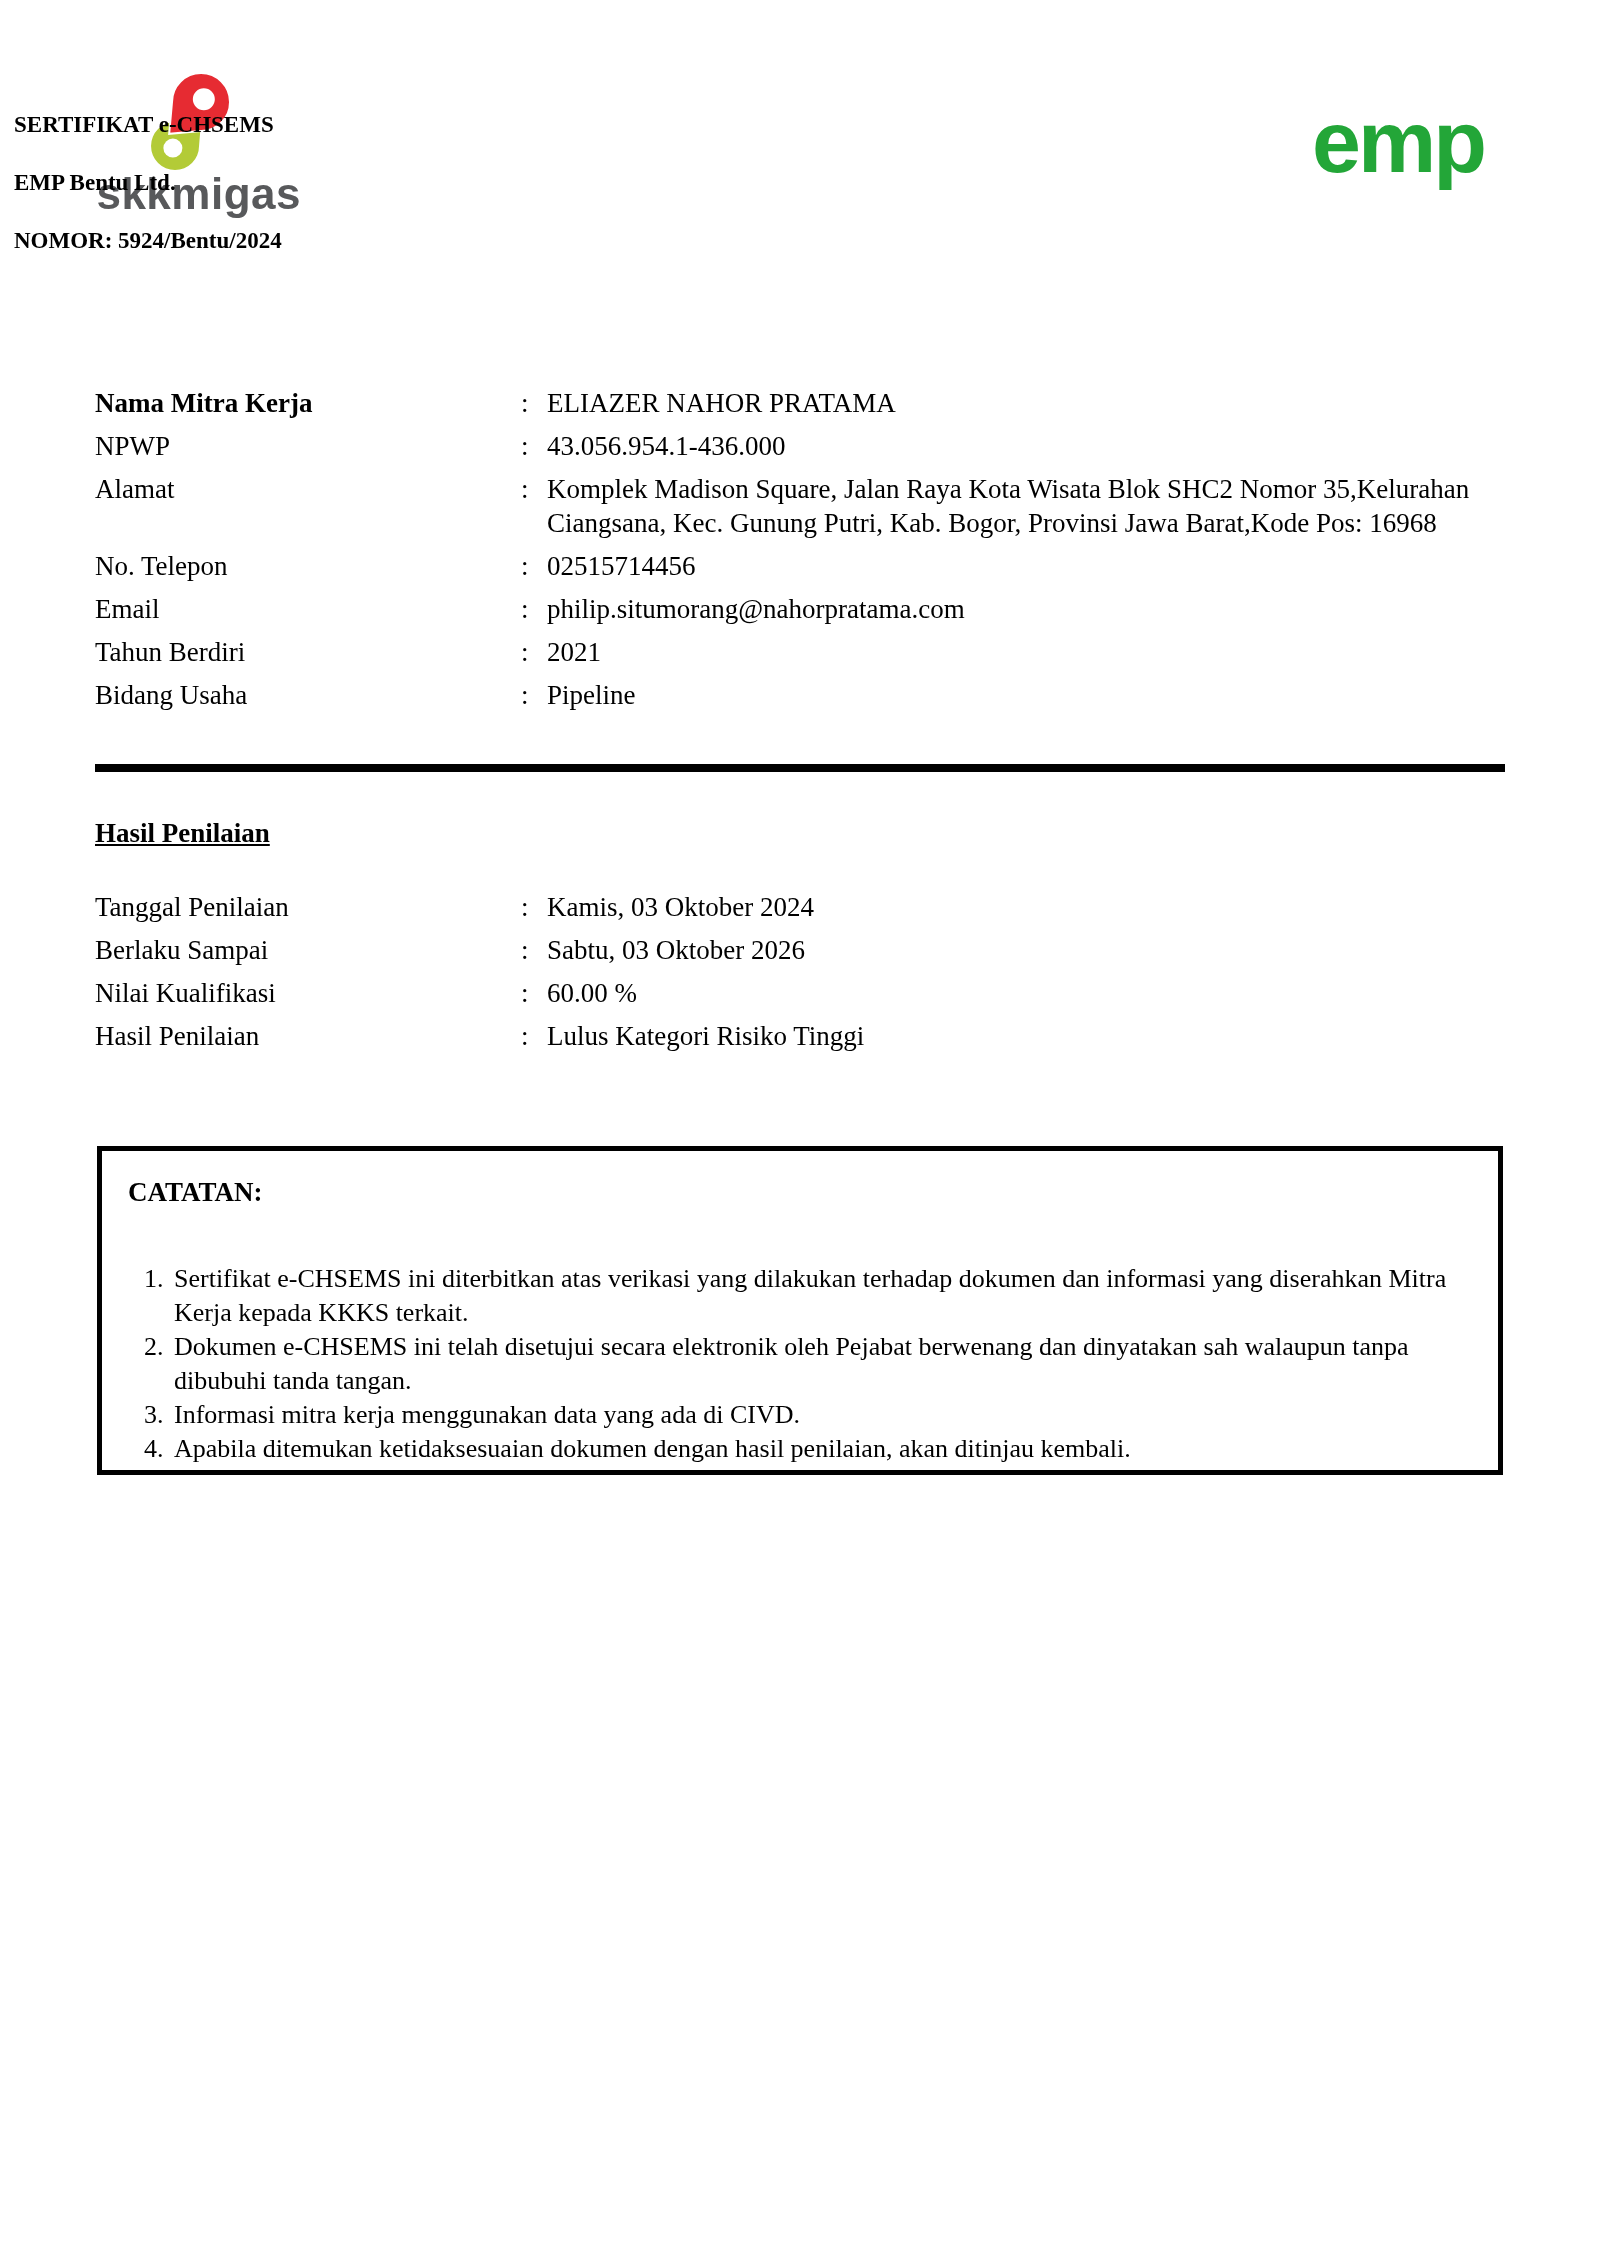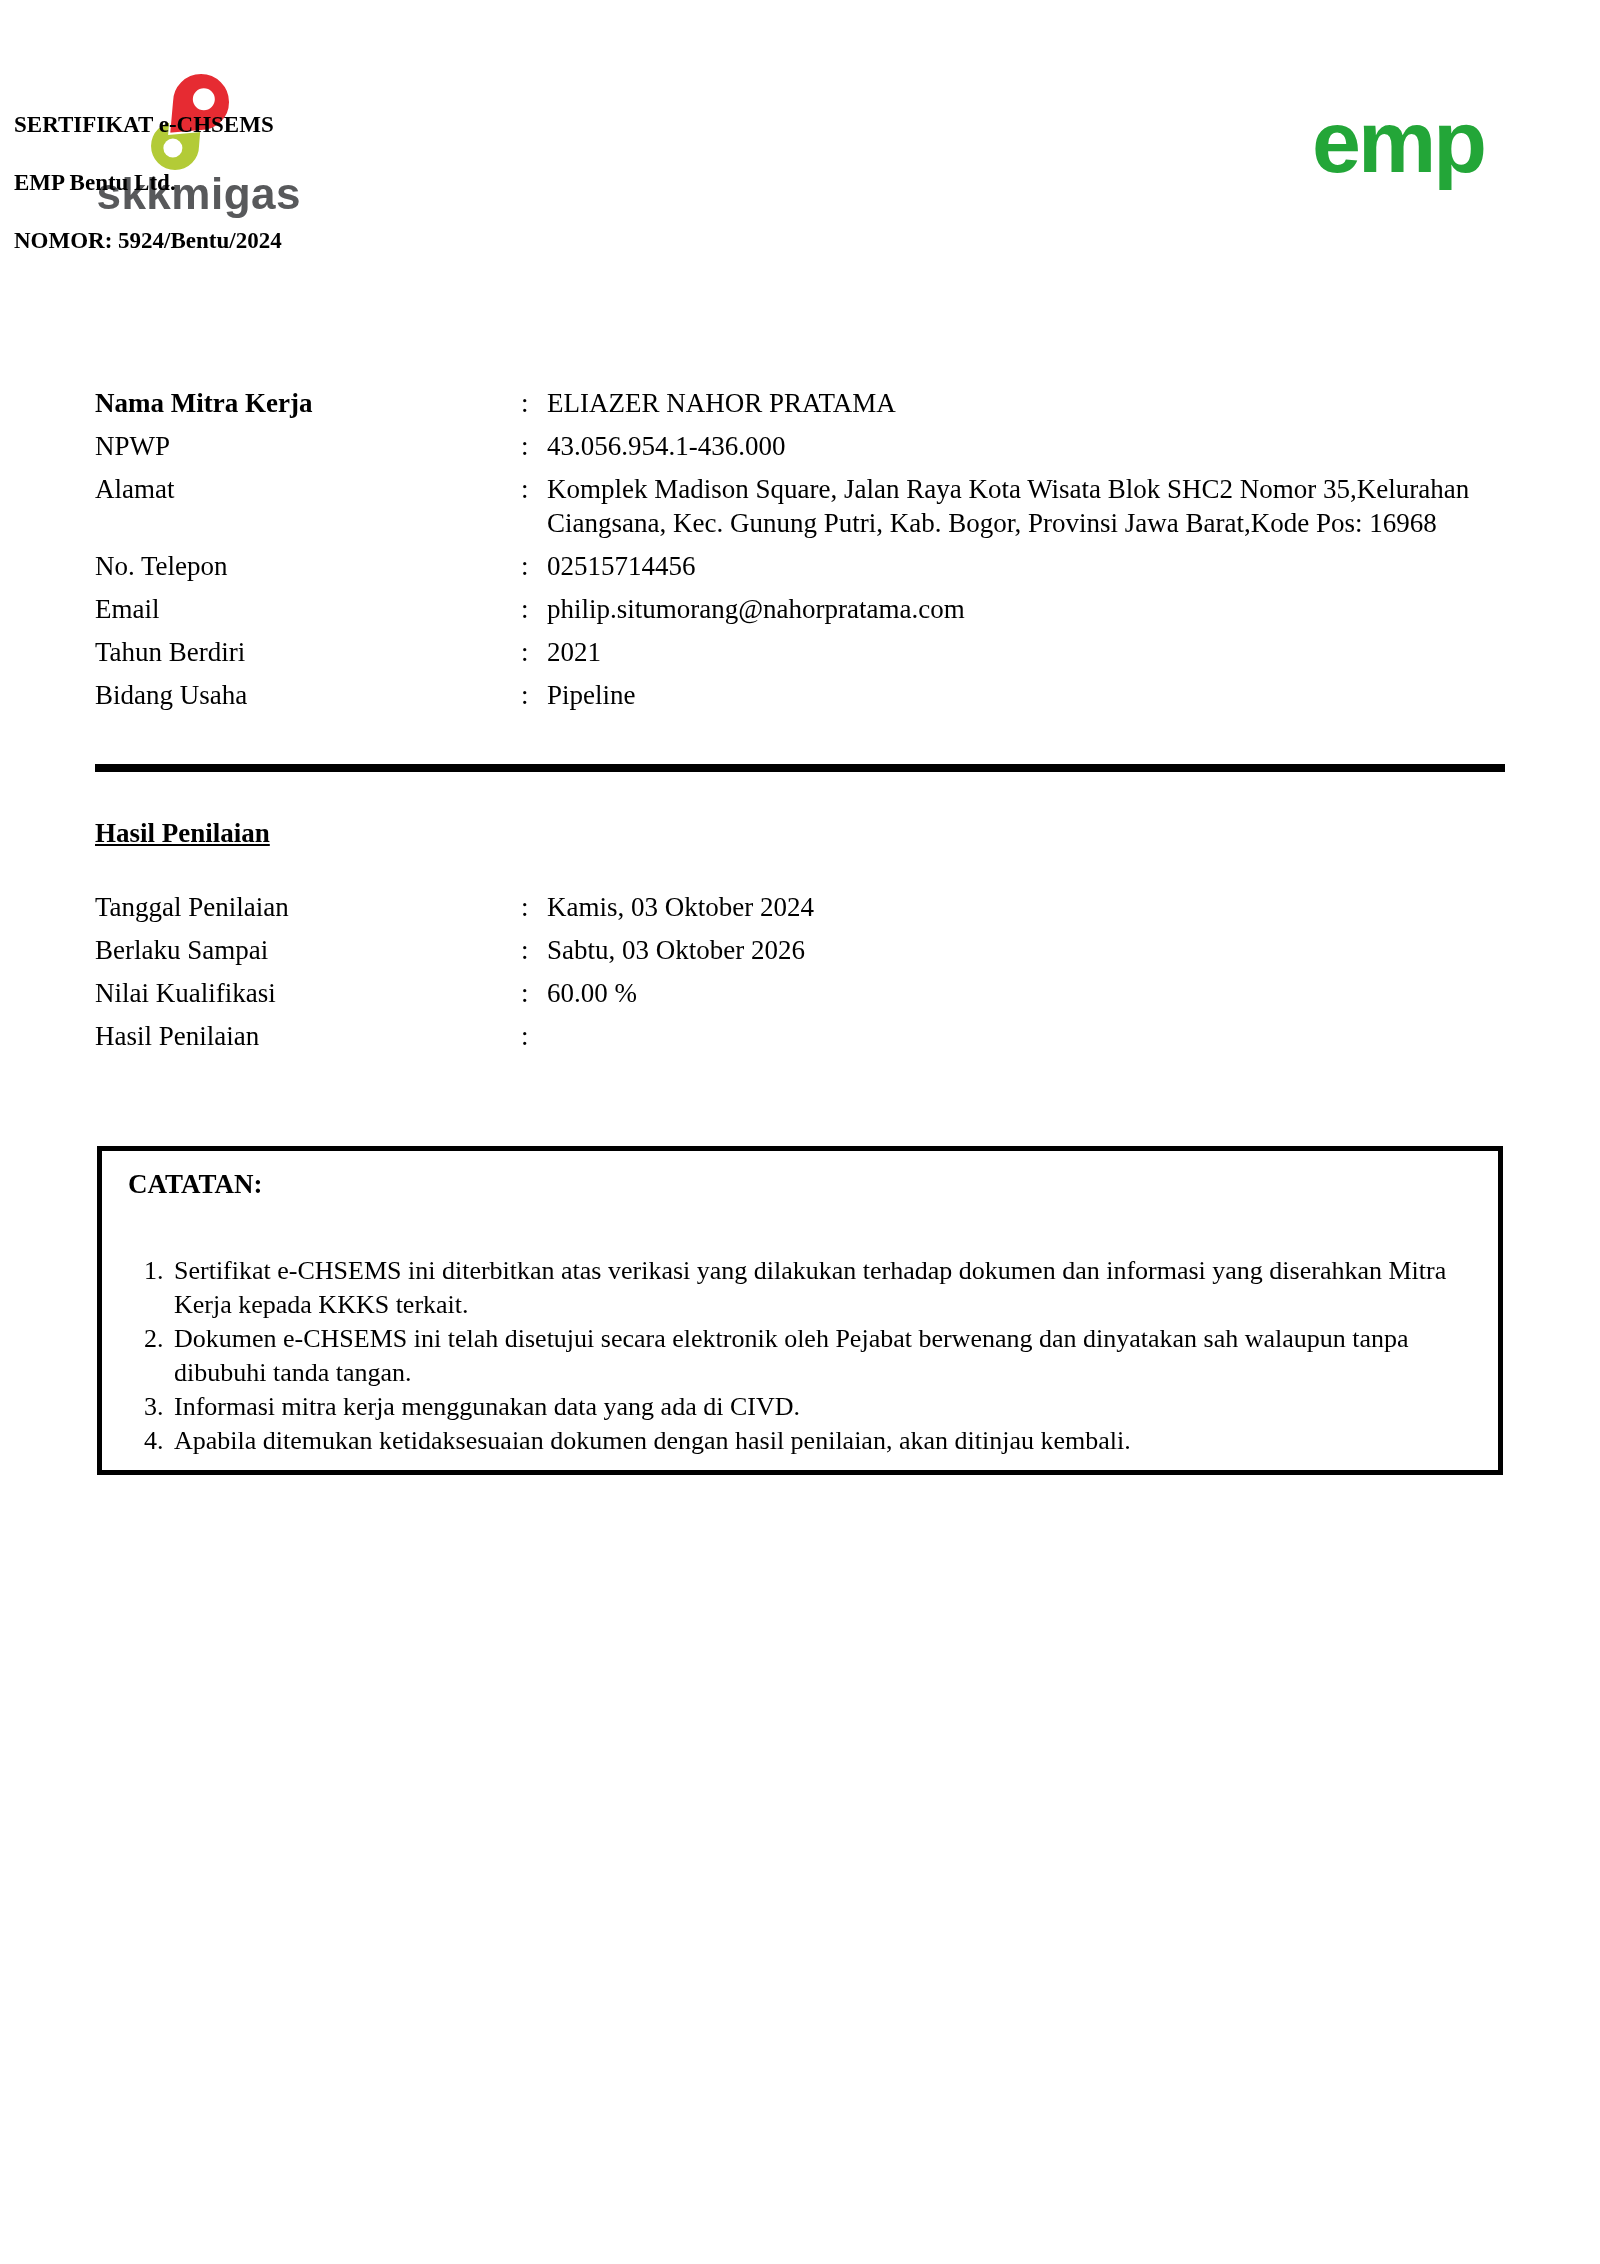--- a/index.html
+++ b/index.html
@@ -77,21 +77,21 @@
   .section-heading {
     position: absolute; left: 95px; top: 818px;
     font-size: 27px; font-weight: 700;
     text-decoration: underline;
   }
 
   
   .notes {
     position: absolute; left: 97px; width: 1406px; top: 1146px; height: 329px;
     border: 5px solid var(--ink);
-    padding: 16px 26px;
+    padding: 24px 26px;
   }
   .notes-heading { font-size: 27px; font-weight: 700; line-height: 34px; }
   .notes-list {
     margin-top: 53px;
     padding-left: 42px;
     font-size: 26px;
     font-weight: 400;
     line-height: 34px;
     list-style-type: decimal;
   }
@@ -197,20 +197,21 @@
 
     <div class="row">
       <div class="lbl">Nilai Kualifikasi</div>
       <div class="sep">:</div>
       <div class="val">60.00 %</div>
     </div>
 
     <div class="row">
       <div class="lbl">Hasil Penilaian</div>
       <div class="sep">:</div>
+      <div class="val">Lulus Kategori Risiko Tinggi</div>
     </div>
 
   </div>
 
   <div class="notes">
     <div class="notes-heading">CATATAN:</div>
     <ol class="notes-list">
       <li>Sertifikat e-CHSEMS ini diterbitkan atas verikasi yang dilakukan terhadap dokumen dan informasi yang diserahkan Mitra Kerja kepada KKKS terkait.</li>
       <li>Dokumen e-CHSEMS ini telah disetujui secara elektronik oleh Pejabat berwenang dan dinyatakan sah walaupun tanpa dibubuhi tanda tangan.</li>
       <li>Informasi mitra kerja menggunakan data yang ada di CIVD.</li>

